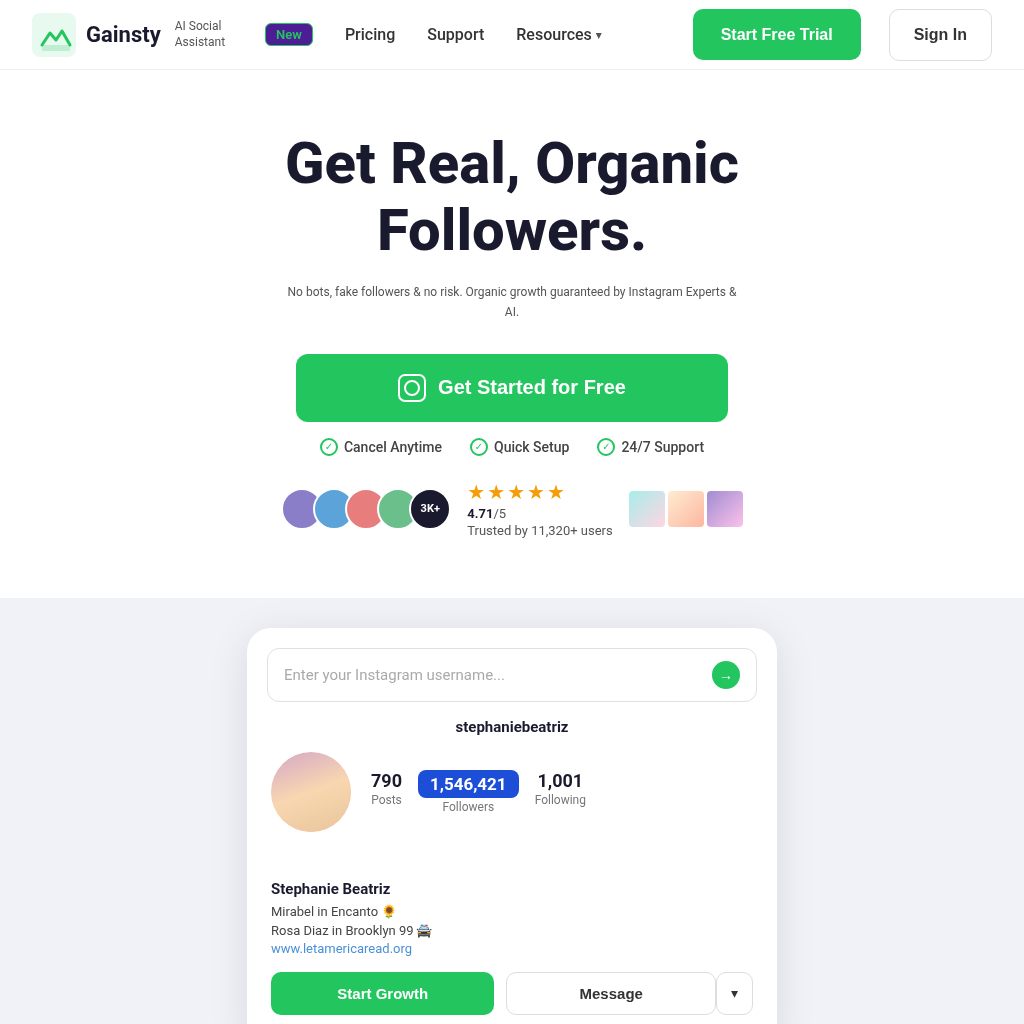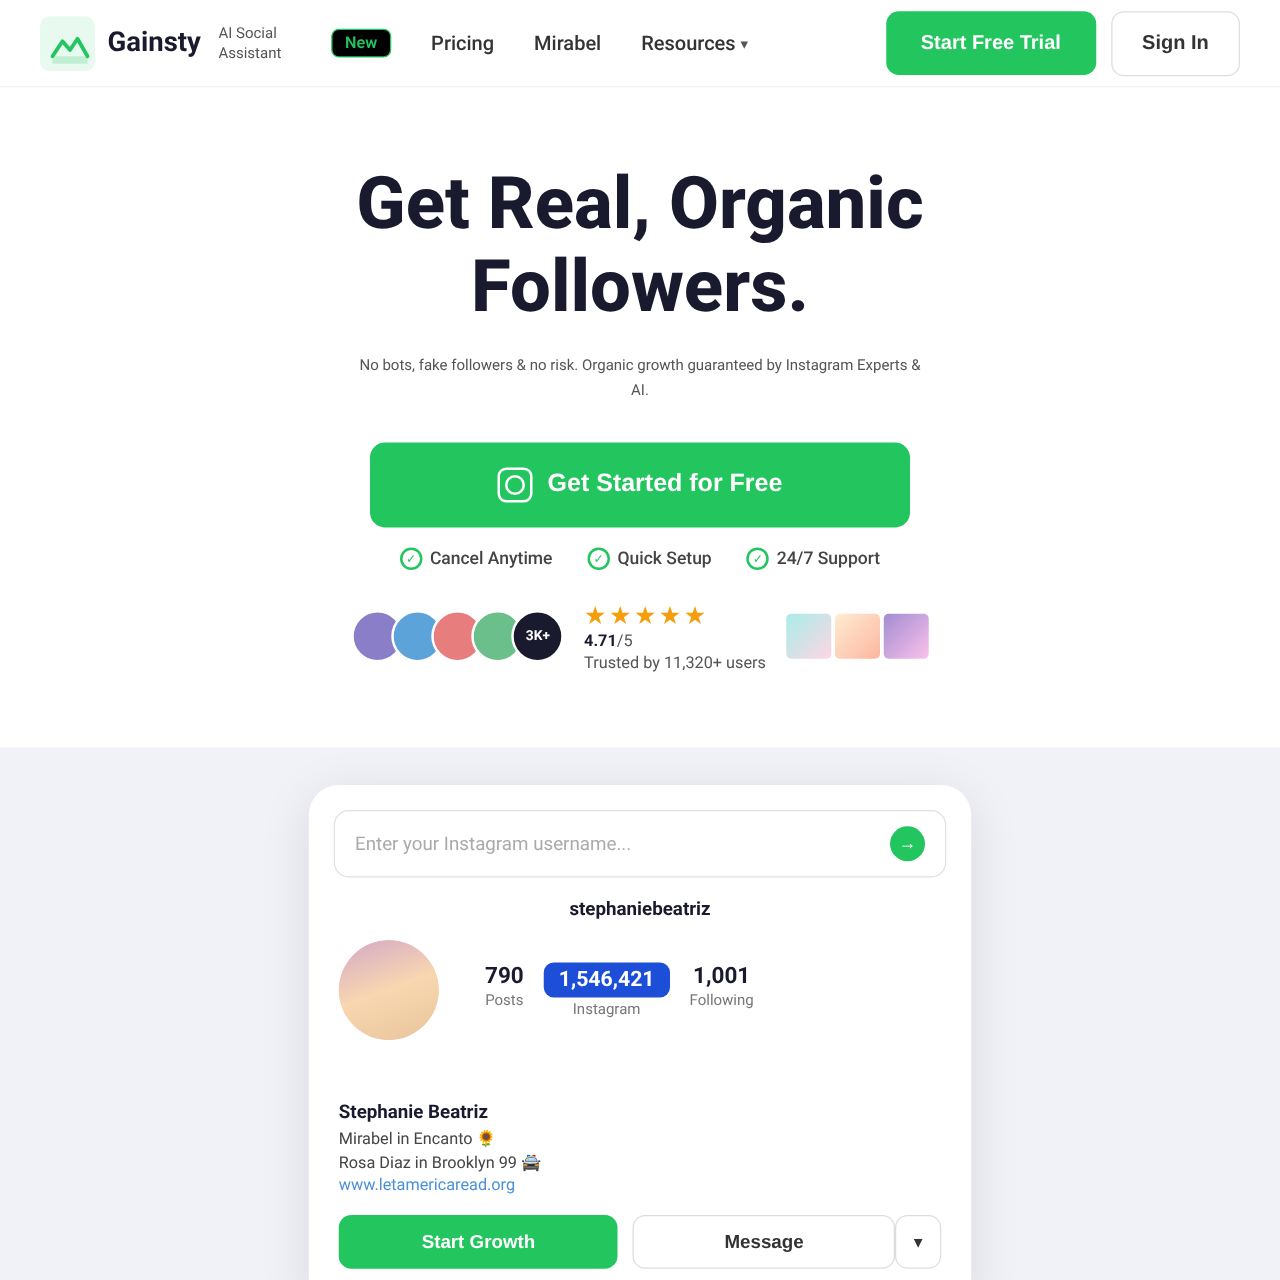--- a/index.html
+++ b/index.html
@@ -38,21 +38,21 @@
     }
     .ai-label {
       display: flex;
       flex-direction: column;
       font-size: 12px;
       color: #555;
       line-height: 1.3;
       margin-left: 4px;
     }
     .new-badge {
-      background: #000000;
+      background: #4c1d95;
       border: 1.5px solid #22c55e;
       color: #22c55e;
       border-radius: 6px;
       padding: 3px 10px;
       font-size: 13px;
       font-weight: 600;
     }
     .nav-links {
       display: flex;
       align-items: center;
@@ -71,21 +71,21 @@
       align-items: center;
       gap: 4px;
     }
     .chevron-down {
       font-size: 12px;
       color: #555;
     }
     .nav-cta-group {
       display: flex;
       align-items: center;
-      gap: 12px;
+      gap: 28px;
       margin-left: auto;
     }
     .btn-start-trial {
       background: #22c55e;
       color: white;
       border: none;
       border-radius: 10px;
       padding: 16px 28px;
       font-size: 16px;
       font-weight: 700;
@@ -296,21 +296,21 @@
     .username-row {
       text-align: center;
       font-size: 15px;
       font-weight: 700;
       color: #1a1a2e;
       margin-bottom: 16px;
     }
     .profile-row {
       display: flex;
       align-items: center;
-      gap: 37px;
+      gap: 20px;
       margin-bottom: 16px;
     }
     .profile-avatar {
       width: 80px;
       height: 80px;
       border-radius: 50%;
       background: linear-gradient(135deg, #ffecd2, #fcb69f);
       flex-shrink: 0;
       overflow: hidden;
       display: flex;
@@ -418,21 +418,21 @@
     </svg>
     <span class="logo-text">Gainsty</span>
     <span class="ai-label">
       <span>AI Social</span>
       <span>Assistant</span>
     </span>
   </div>
   <div class="nav-links">
     <span class="new-badge">New</span>
     <a class="nav-link">Pricing</a>
-    <a class="nav-link">Mirabel</a>
+    <a class="nav-link">Support</a>
     <a class="nav-link nav-link-resources">
       <span>Resources</span>
       <span class="chevron-down">▾</span>
     </a>
   </div>
   <div class="nav-cta-group">
     <button class="btn-start-trial">Start Free Trial</button>
     <button class="btn-sign-in">Sign In</button>
   </div>
 </nav>
@@ -502,21 +502,21 @@
         <div class="profile-avatar">
           <div class="profile-avatar-inner"></div>
         </div>
         <div class="stats-row">
           <div class="stat-item">
             <span class="stat-num">790</span>
             <span class="stat-label">Posts</span>
           </div>
           <div class="stat-item">
             <span class="stat-num highlight">1,546,421</span>
-            <span class="stat-label">Instagram</span>
+            <span class="stat-label">Followers</span>
           </div>
           <div class="stat-item">
             <span class="stat-num">1,001</span>
             <span class="stat-label">Following</span>
           </div>
         </div>
       </div>
 
       <div class="bio-section">
         <div class="bio-name">Stephanie Beatriz</div>

